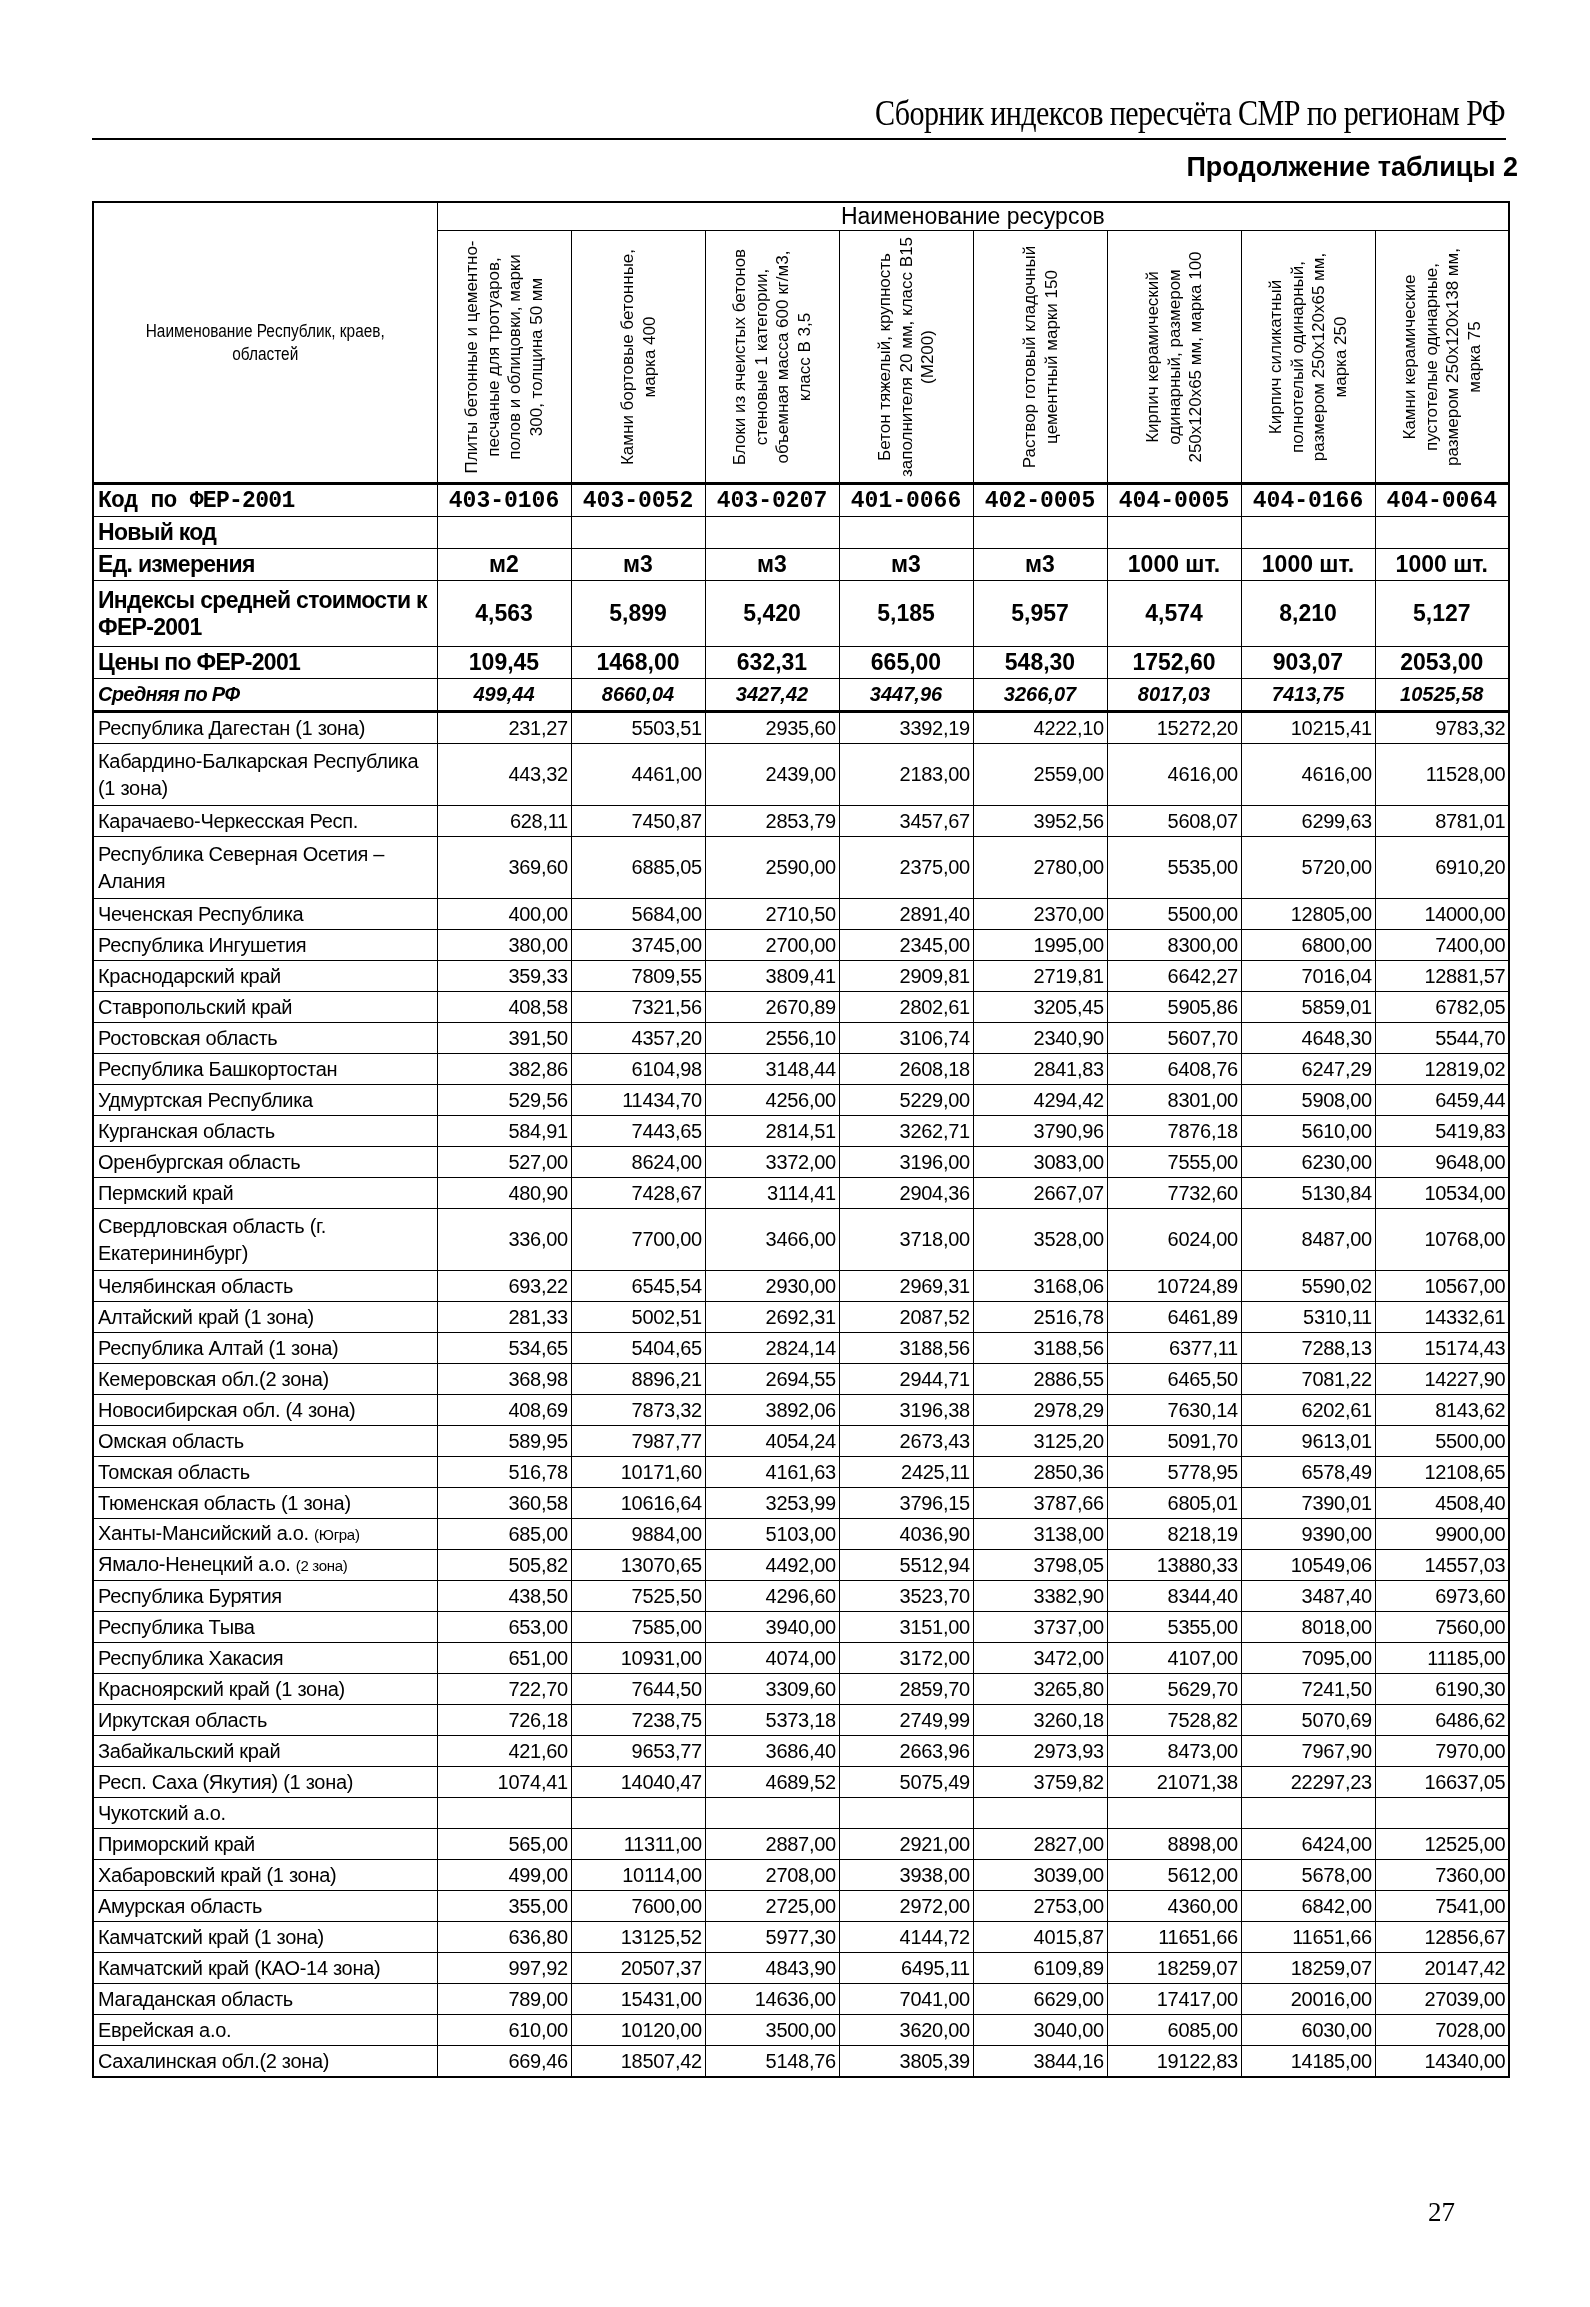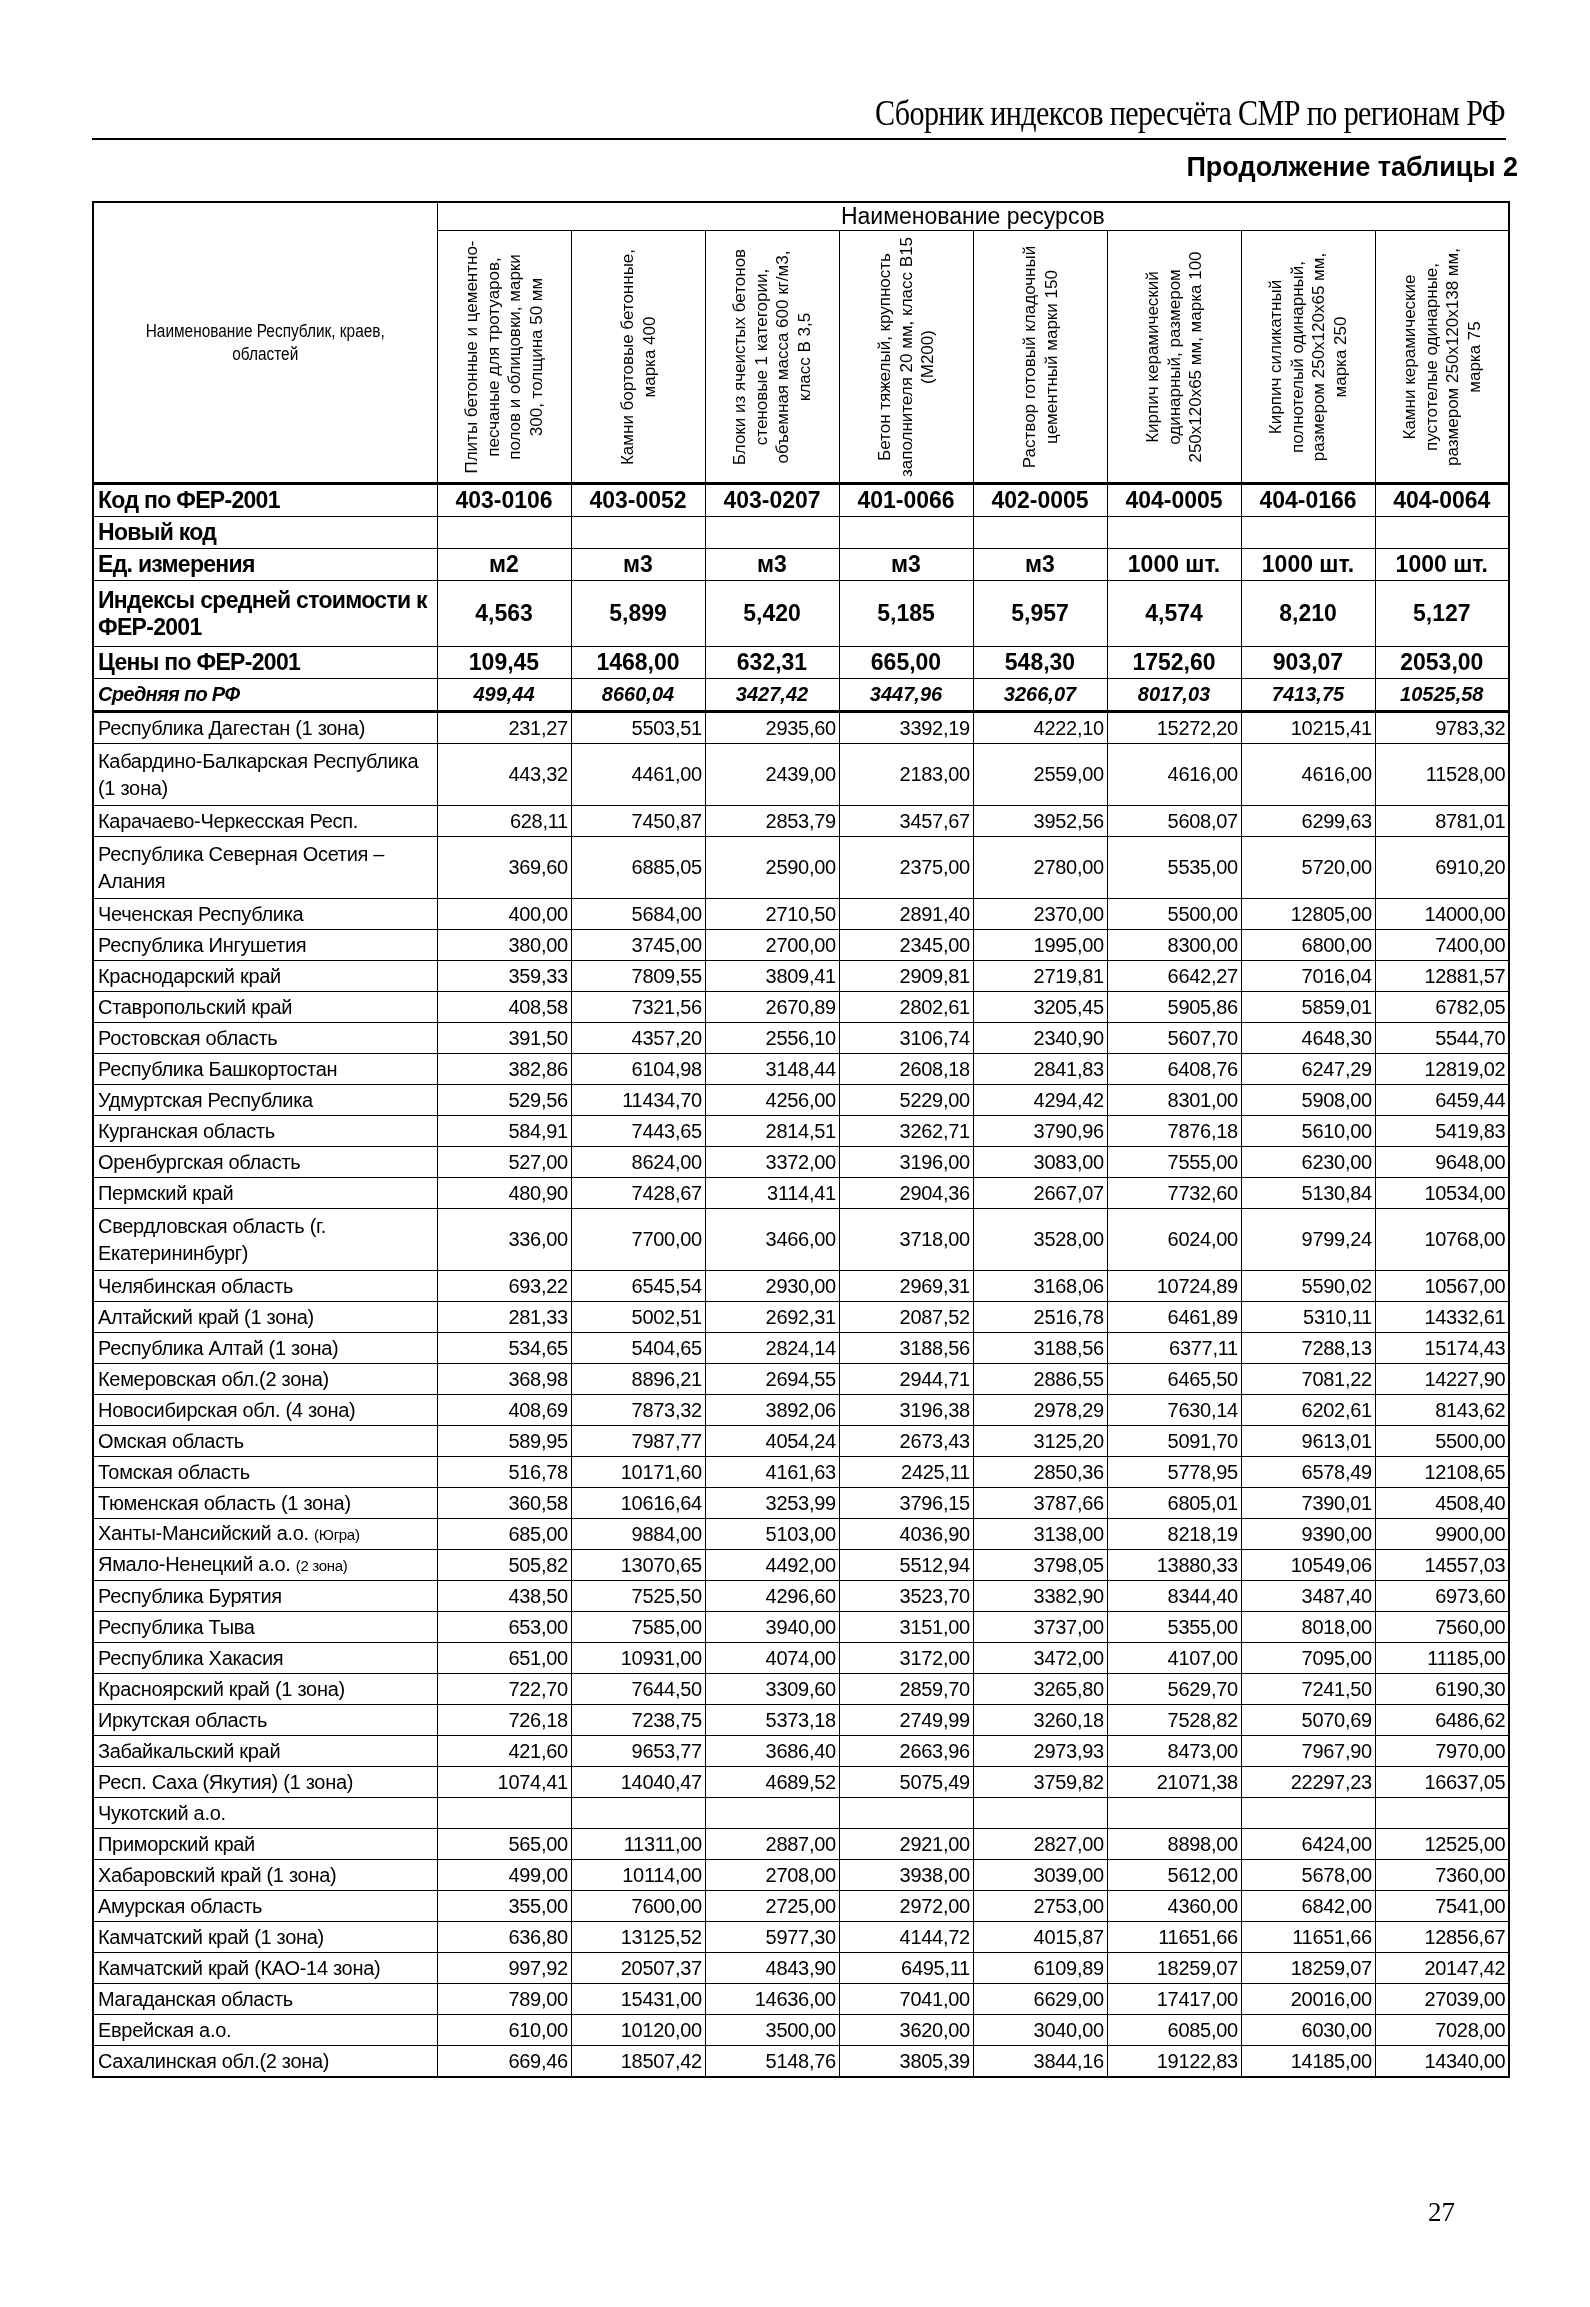--- a/index.html
+++ b/index.html
@@ -19,21 +19,21 @@
   .th-vert { height: 251px; vertical-align: middle; }
   .vert-wrap { width: 133px; height: 251px; position: relative; }
   .vert-text { position: absolute; left: 50%; top: 50%; width: 242px; transform: translate(-50%, -50%) rotate(-90deg); text-align: center; font-size: 17px; line-height: 21.5px; font-weight: normal; }
 
   tr.meta td { font-weight: bold; font-size: 23px; height: 31px; }
   tr.meta td.label { padding-left: 4px; letter-spacing: -0.7px; }
   tr.meta td.val { text-align: center; }
   tr.meta.tall td { height: 65px; line-height: 27px; }
   tr.meta.avg td { font-style: italic; font-size: 20px; }
   tr.meta.last td { border-bottom: 3.4px solid #000; margin-left: 12px; }
-  tr.meta.code td { border-top: 3.4px solid #000; }
+  tr.meta.code td { border-top: 3.4px solid #000; font-family: Liberation Mono, monospace; }
 
   tr.data td { font-size: 20px; height: 30px; letter-spacing: -0.3px; }
   tr.data td.label { padding-left: 4px; line-height: 27px; }
   tr.data td.val { text-align: right; padding-right: 2.7px; }
   tr.data.tall td { height: 61px; }
   .small { font-size: 15px; }
 </style>
 </head>
 <body>
 
@@ -325,21 +325,21 @@
         <td class="val">10534,00</td>
       </tr>
       <tr class="data tall">
         <td class="label"><span>Свердловская область (г. Екатерининбург)</span></td>
         <td class="val">336,00</td>
         <td class="val">7700,00</td>
         <td class="val">3466,00</td>
         <td class="val">3718,00</td>
         <td class="val">3528,00</td>
         <td class="val">6024,00</td>
-        <td class="val">9799,24</td>
+        <td class="val">8487,00</td>
         <td class="val">10768,00</td>
       </tr>
       <tr class="data">
         <td class="label"><span>Челябинская область</span></td>
         <td class="val">693,22</td>
         <td class="val">6545,54</td>
         <td class="val">2930,00</td>
         <td class="val">2969,31</td>
         <td class="val">3168,06</td>
         <td class="val">10724,89</td>

